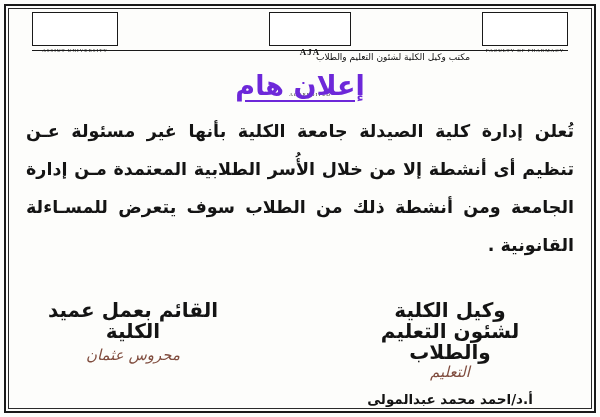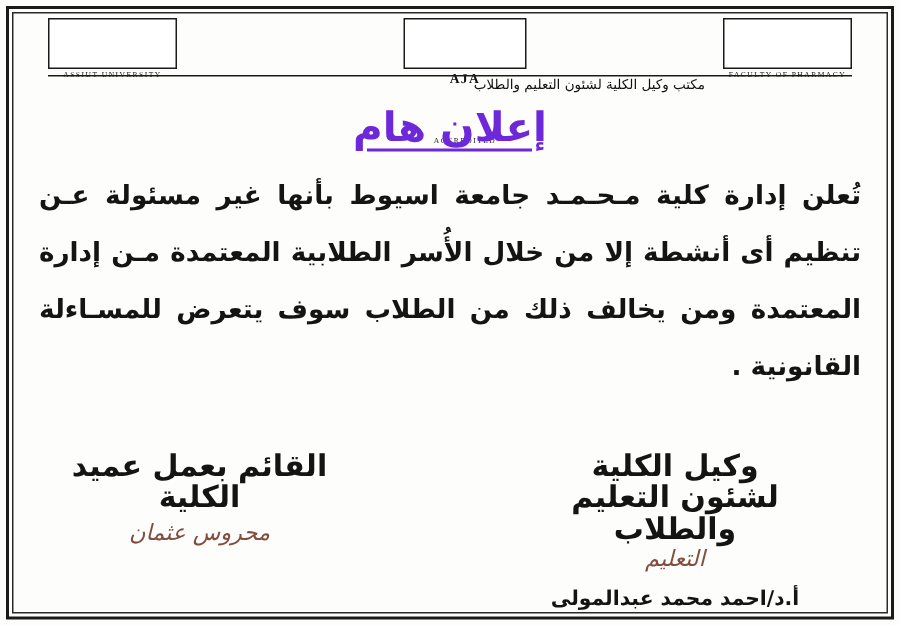--- a/index.html
+++ b/index.html
@@ -209,23 +209,23 @@
       <span class="logo-caption">FACULTY OF PHARMACY</span>
     </div>
 
     <div class="header-rule"></div>
     <div class="office-line">مكتب وكيل الكلية لشئون التعليم والطلاب</div>
   </div>
 
   <div class="title">إعلان هام</div>
 
   <div class="body-text">
-    <span>تُعلن إدارة كلية ﻣـﺤـﻤـﺪ جامعة اسيوط بأنها غير مسئولة عـن</span>
+    <span>تُعلن إدارة كلية الصيدلة جامعة الكلية بأنها غير مسئولة عـن</span>
     <span>تنظيم أى أنشطة إلا من خلال الأُسر الطلابية المعتمدة مـن إدارة</span>
-    <span>المعتمدة ومن يخالف ذلك من الطلاب سوف يتعرض للمسـاءلة</span>
+    <span>الجامعة ومن أنشطة ذلك من الطلاب سوف يتعرض للمسـاءلة</span>
     <span class="last-line">القانونية .</span>
   </div>
 
   <div class="sig sig-right">
     <div class="sig-role">وكيل الكلية</div>
     <div class="sig-role">لشئون التعليم والطلاب</div>
     <div class="sig-scribble">التعليم</div>
     <div class="sig-name">أ.د/احمد محمد عبدالمولى</div>
   </div>
 

